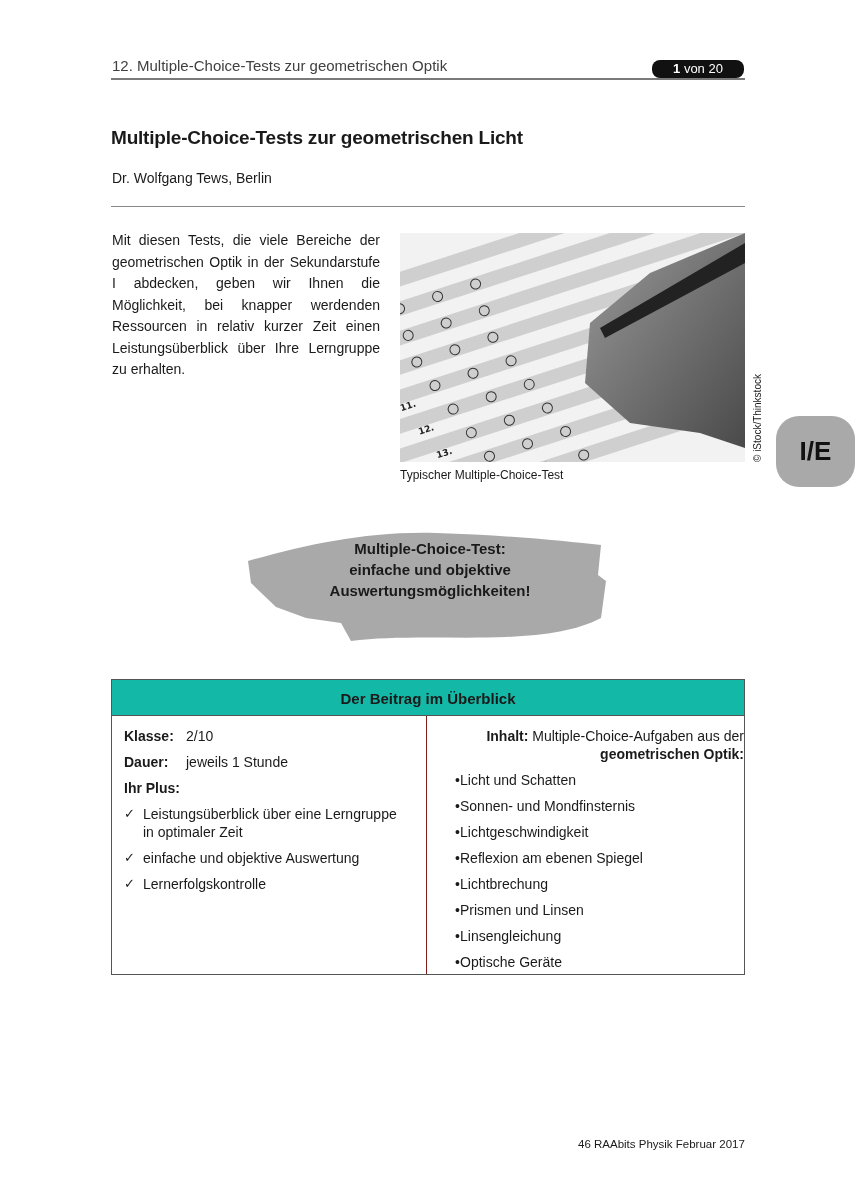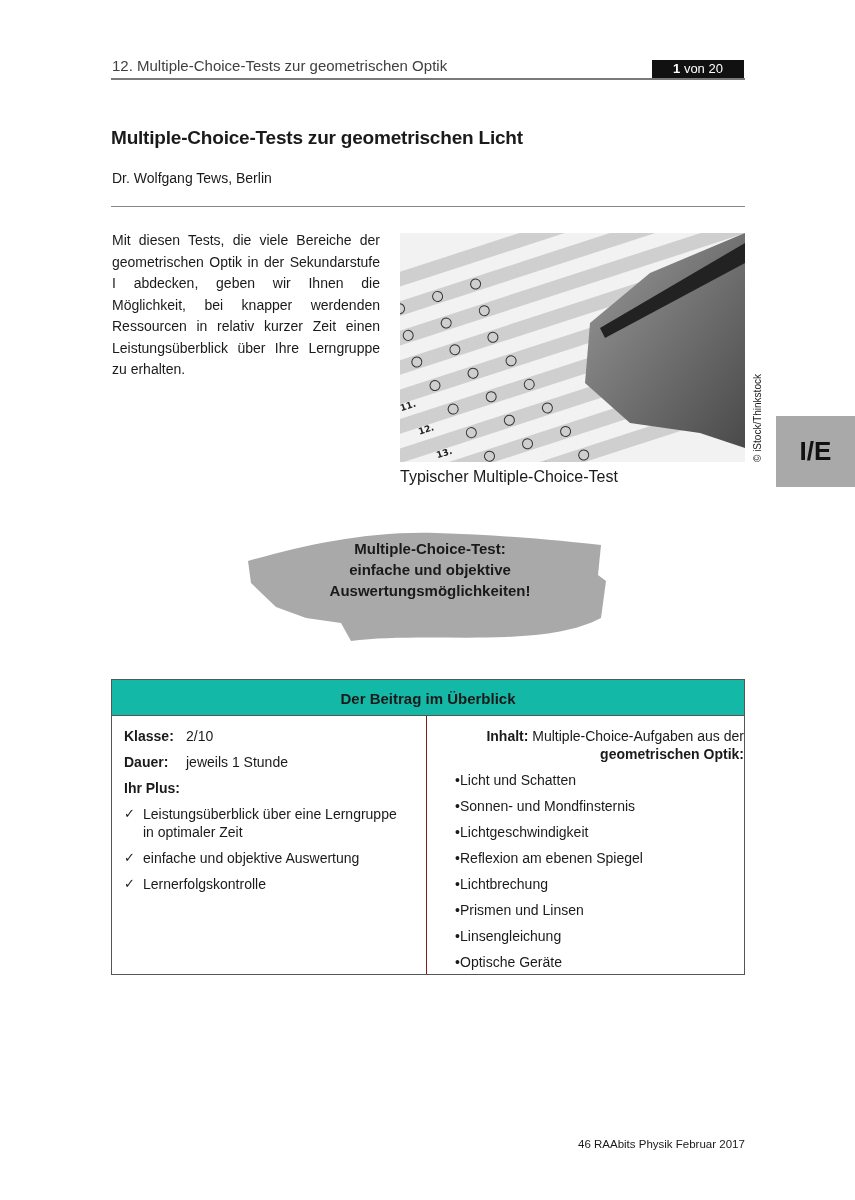--- a/index.html
+++ b/index.html
@@ -4,42 +4,42 @@
 <style>
   html, body { margin: 0; padding: 0; }
   body {
     width: 855px; height: 1200px; position: relative; background: #ffffff;
     font-family: "Liberation Sans", sans-serif; color: #1a1a1a; overflow: hidden;
   }
   .abs { position: absolute; }
   .header-title { left: 112px; top: 57px; font-size: 15px; color: #404040; }
   .page-badge {
     left: 652px; top: 60px; width: 92px; height: 18px; background: #111;
-    color: #fff; font-size: 13px; line-height: 18px; text-align: center;
+    color: #fff; font-size: 13px; line-height: 18px; text-align: center; border-radius: 8px;
   }
   .page-badge b { font-weight: bold; }
   .header-rule { left: 111px; top: 78px; width: 634px; height: 2px; background: #7a7a7a; }
   .doc-title { left: 111px; top: 127px; font-size: 19px; font-weight: bold; letter-spacing: -0.2px; }
   .author { left: 112px; top: 170px; font-size: 14px; }
   .title-rule { left: 111px; top: 206px; width: 634px; height: 1px; background: #888; }
   .intro {
     left: 112px; top: 230px; width: 268px; font-size: 14px; line-height: 21.5px;
     text-align: justify; hyphens: manual;
   }
   .photo {
     left: 400px; top: 233px; width: 345px; height: 229px; background: #e9e9e9; overflow: hidden;
   }
-  .caption { left: 400px; top: 468px; font-size: 16px; }
+  .caption { left: 400px; top: 468px; font-size: 12px; }
   .credit {
     left: 752px; top: 462px; font-size: 10px; transform: rotate(-90deg);
     transform-origin: left top; white-space: nowrap;
   }
   .section-tab {
     left: 776px; top: 416px; width: 79px; height: 71px; background: #a9a9a9;
-    font-size: 26px; font-weight: bold; line-height: 71px; text-align: center; color: #111;
+    font-size: 26px; font-weight: bold; line-height: 71px; text-align: center; color: #111; border-radius: 23px;
   }
   .banner { left: 246px; top: 523px; width: 372px; height: 120px; }
   .banner-text {
     left: 280px; top: 538px; width: 300px; text-align: center; font-size: 15px;
     font-weight: bold; line-height: 21px;
   }
   .overview {
     left: 111px; top: 679px; width: 632px; border: 1px solid #555; background: #fff;
   }
   .ov-head {

